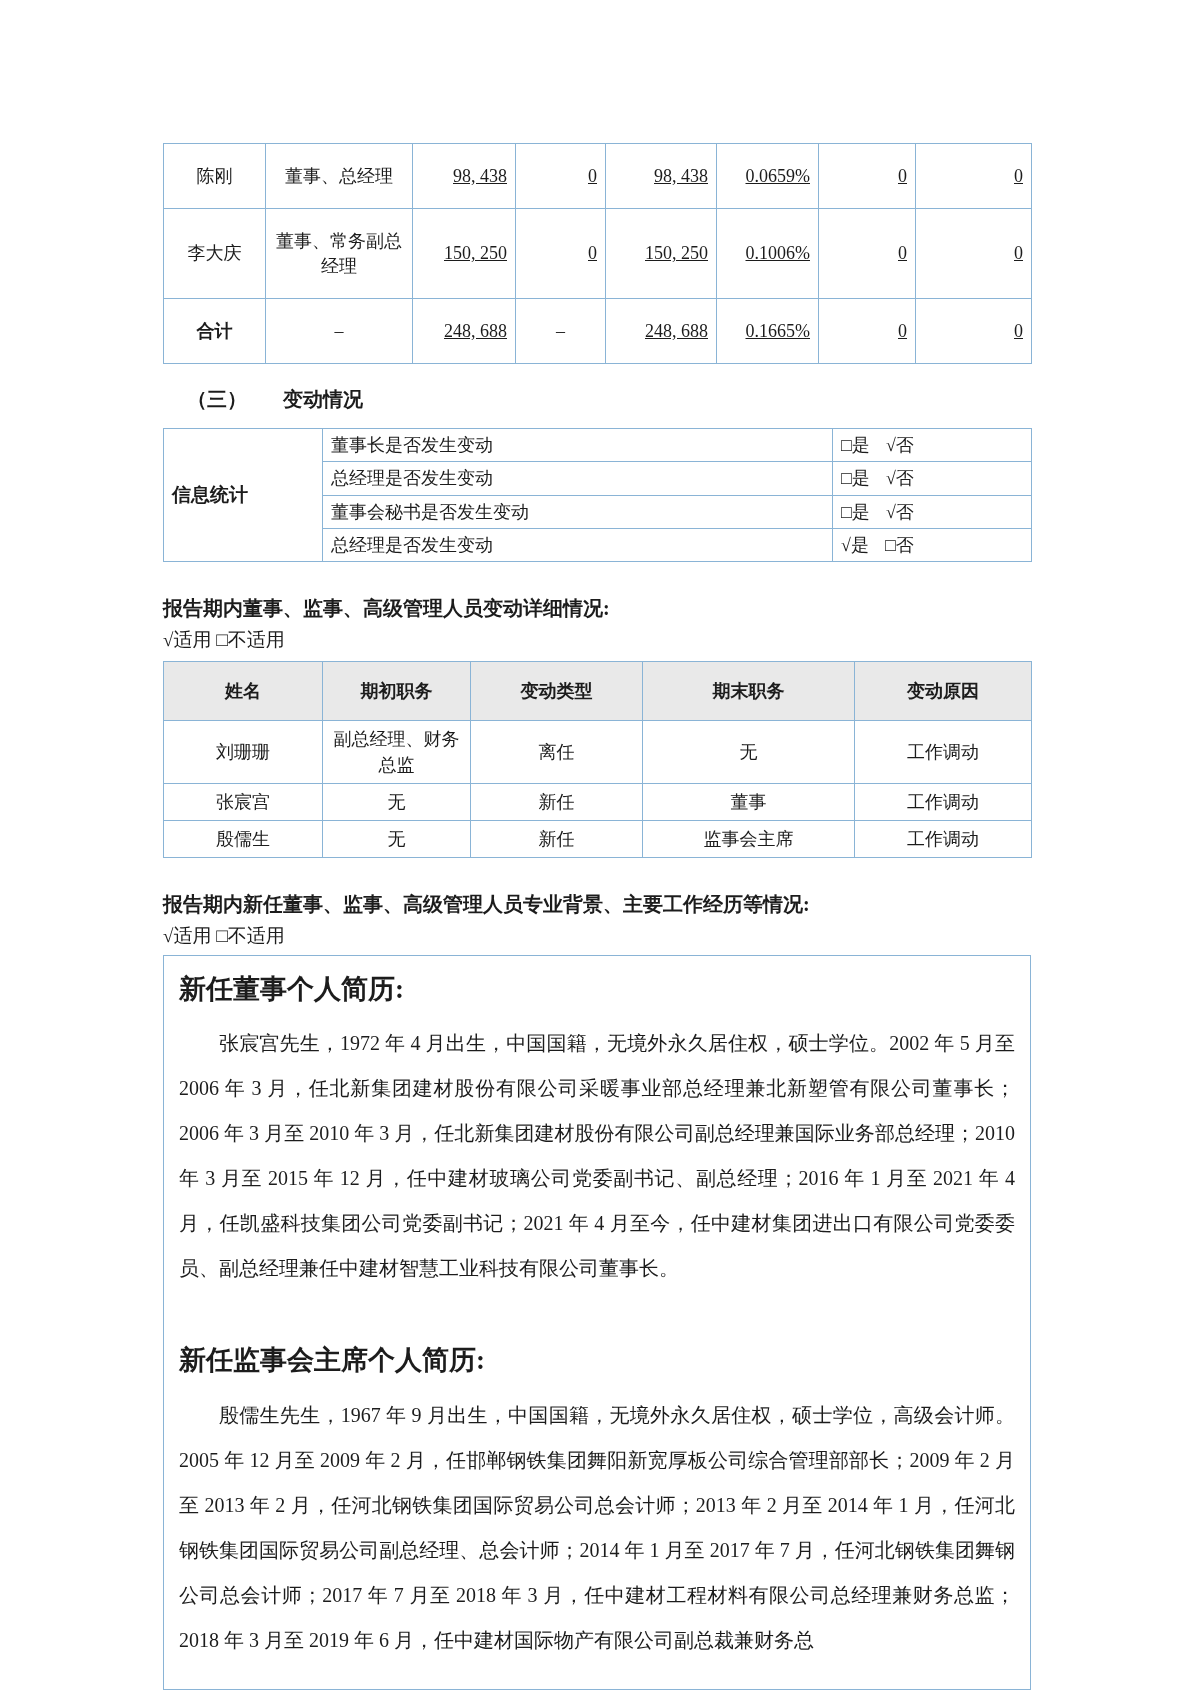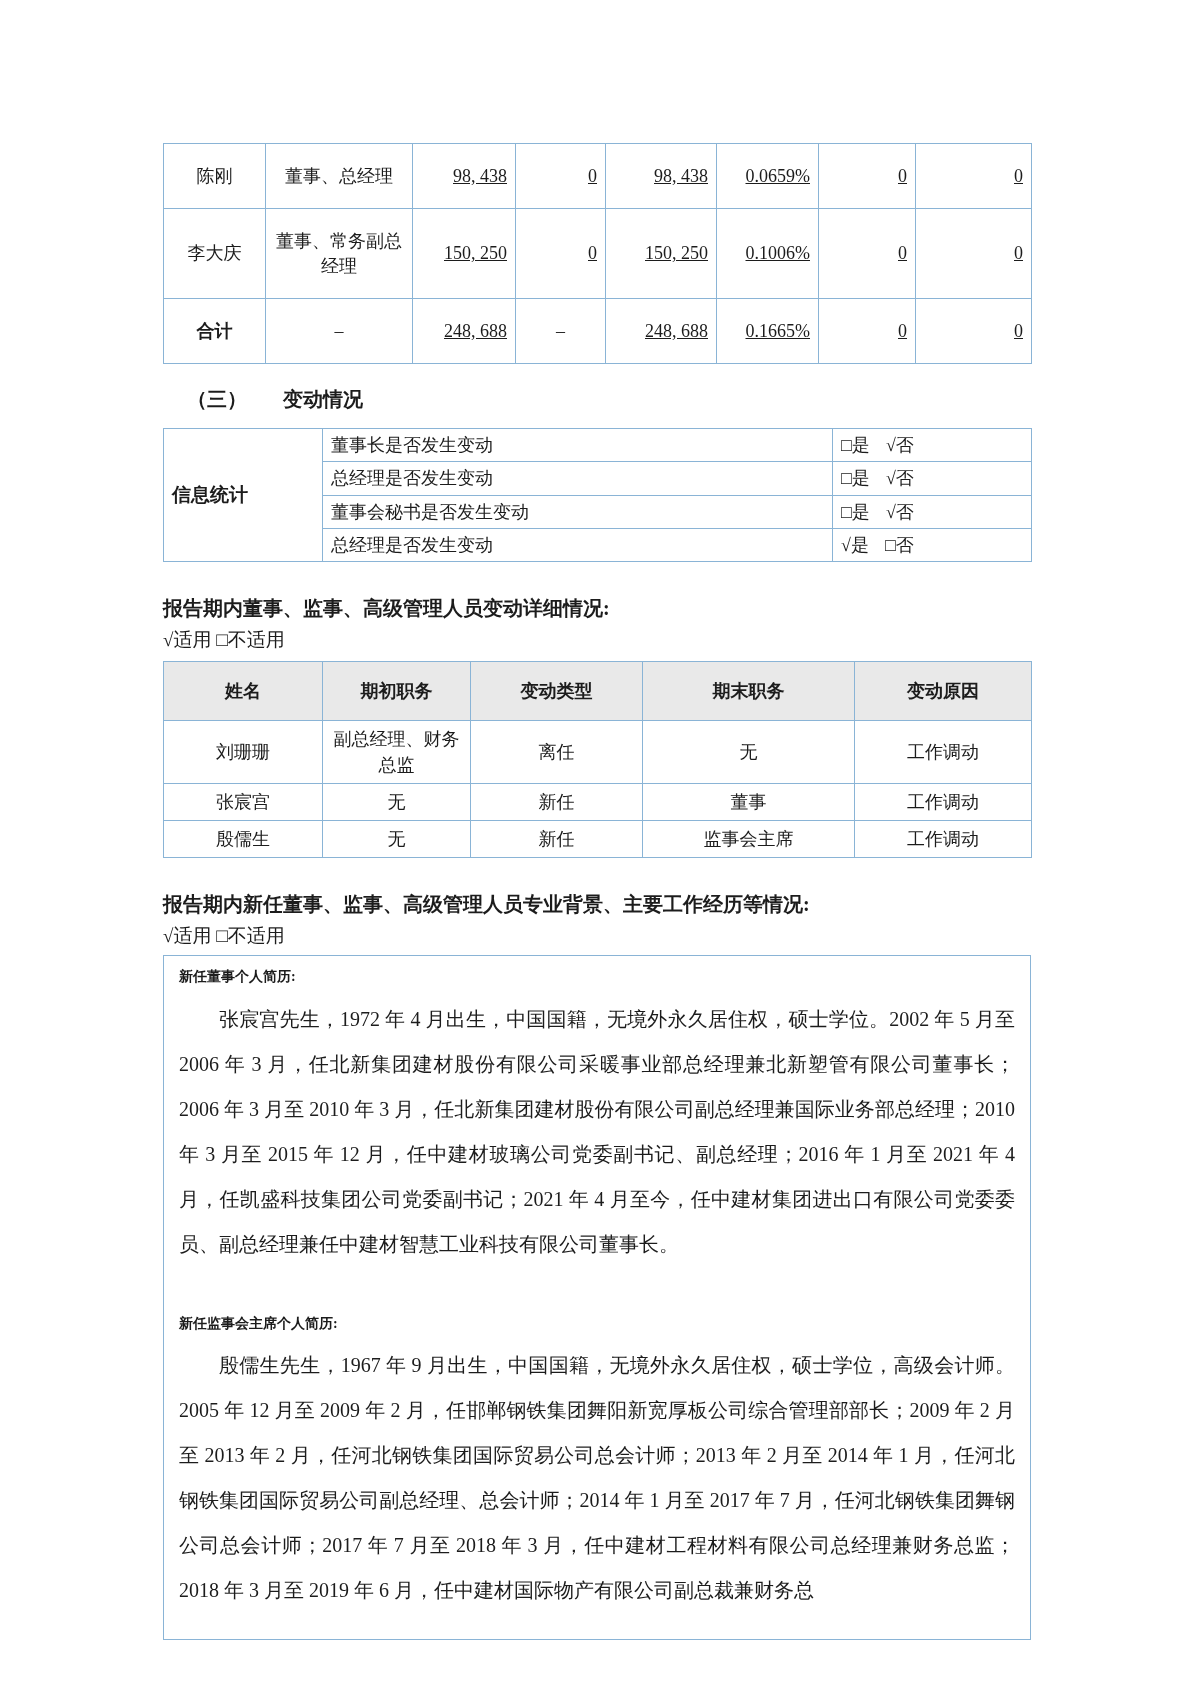--- a/index.html
+++ b/index.html
@@ -27,21 +27,21 @@
   .t3 th{background:#e9e9e9;font-weight:bold;text-align:center;padding:17px 4px;font-size:18px;}
   .t3 td{padding:5px 6px;text-align:center;line-height:1.45;vertical-align:middle;}
   
   .sec-heading{margin:22px 0 0 24px;font-size:20px;font-weight:bold;}
   .sec-heading .sec-title{margin-left:36px;}
   .t2wrap{margin-top:15px;}
   .block-heading{margin-top:32px;font-size:20px;font-weight:bold;line-height:1.4;}
   .note{margin-top:6px;font-size:19px;line-height:1.3;}
   .t3wrap{margin-top:8px;}
   .bio-box{border:1px solid #8ab4d6;margin-top:6px;padding:8px 15px 26px;box-sizing:border-box;width:868px;}
-  .bio-title{font-weight:bold;font-size:14px;line-height:1.9;}
+  .bio-title{font-weight:bold;font-size:27px;line-height:1.9;}
   .bio-para{font-size:20px;line-height:2.25;text-indent:2em;text-align:justify;margin:6px 0 0 0;}
   .bio-gap{height:44px;}
 </style>
 </head>
 <body>
 
 <div class="page">
   <div class="content">
 
     <table class="t1">

